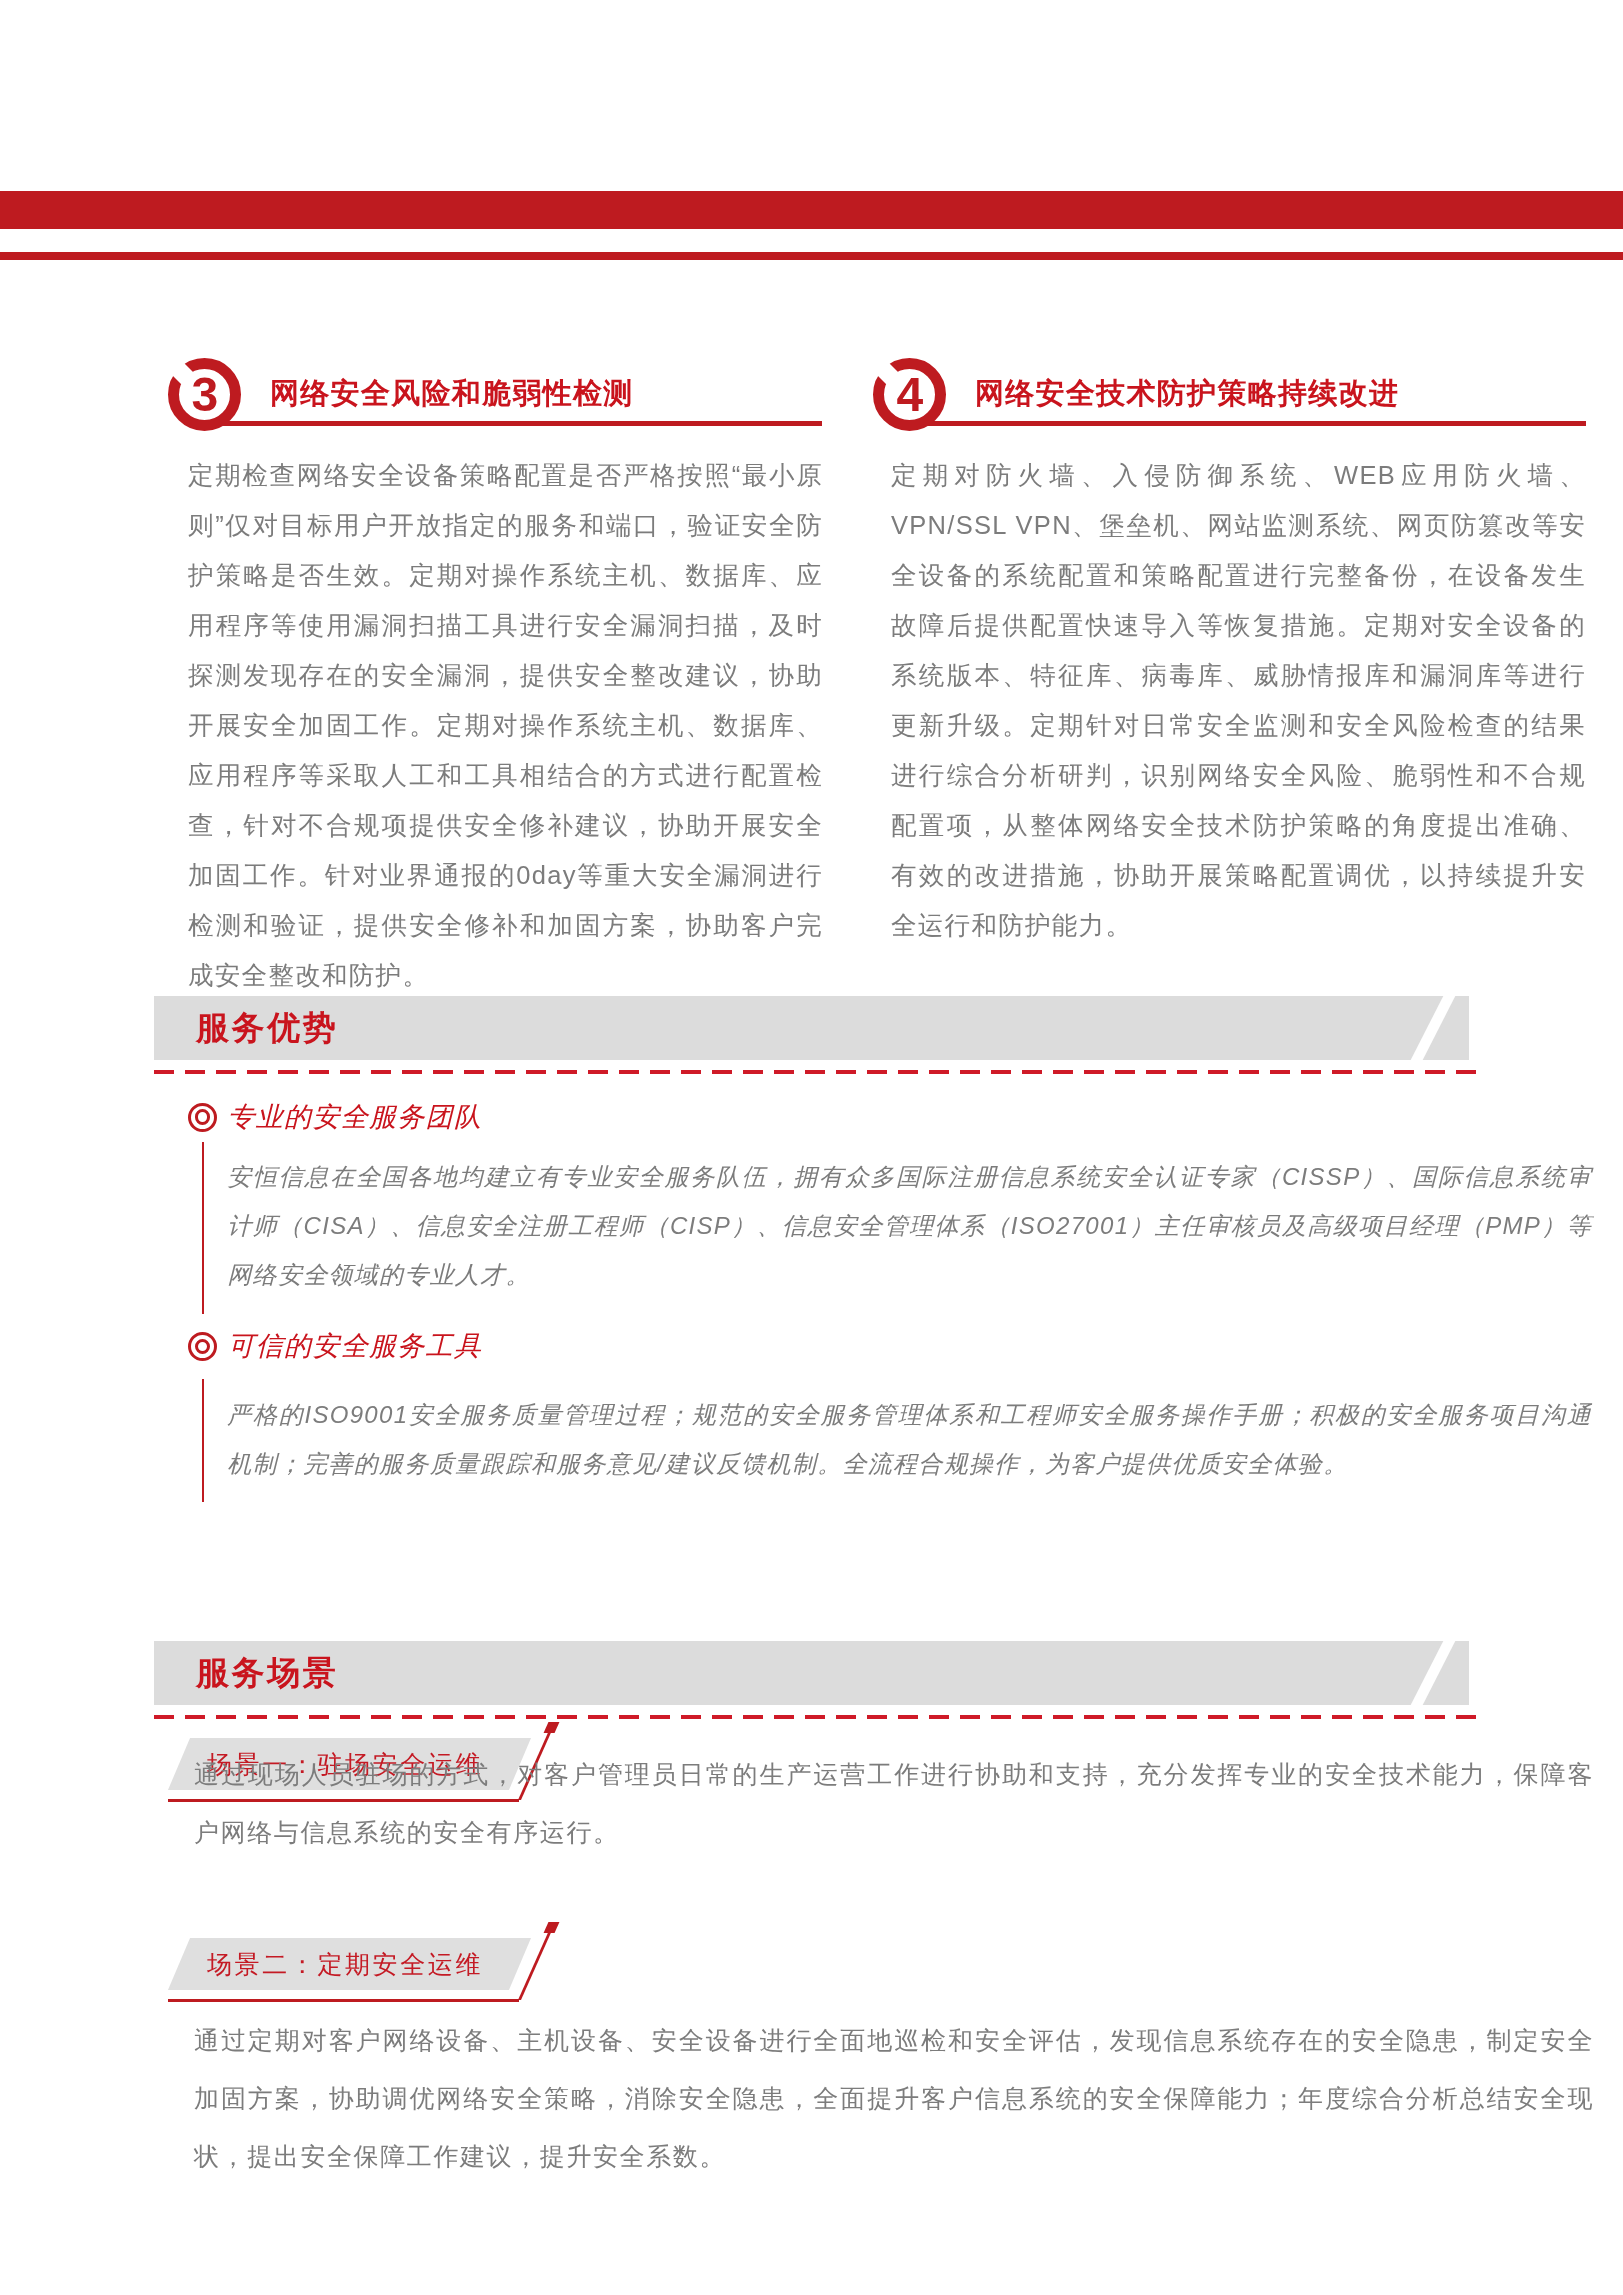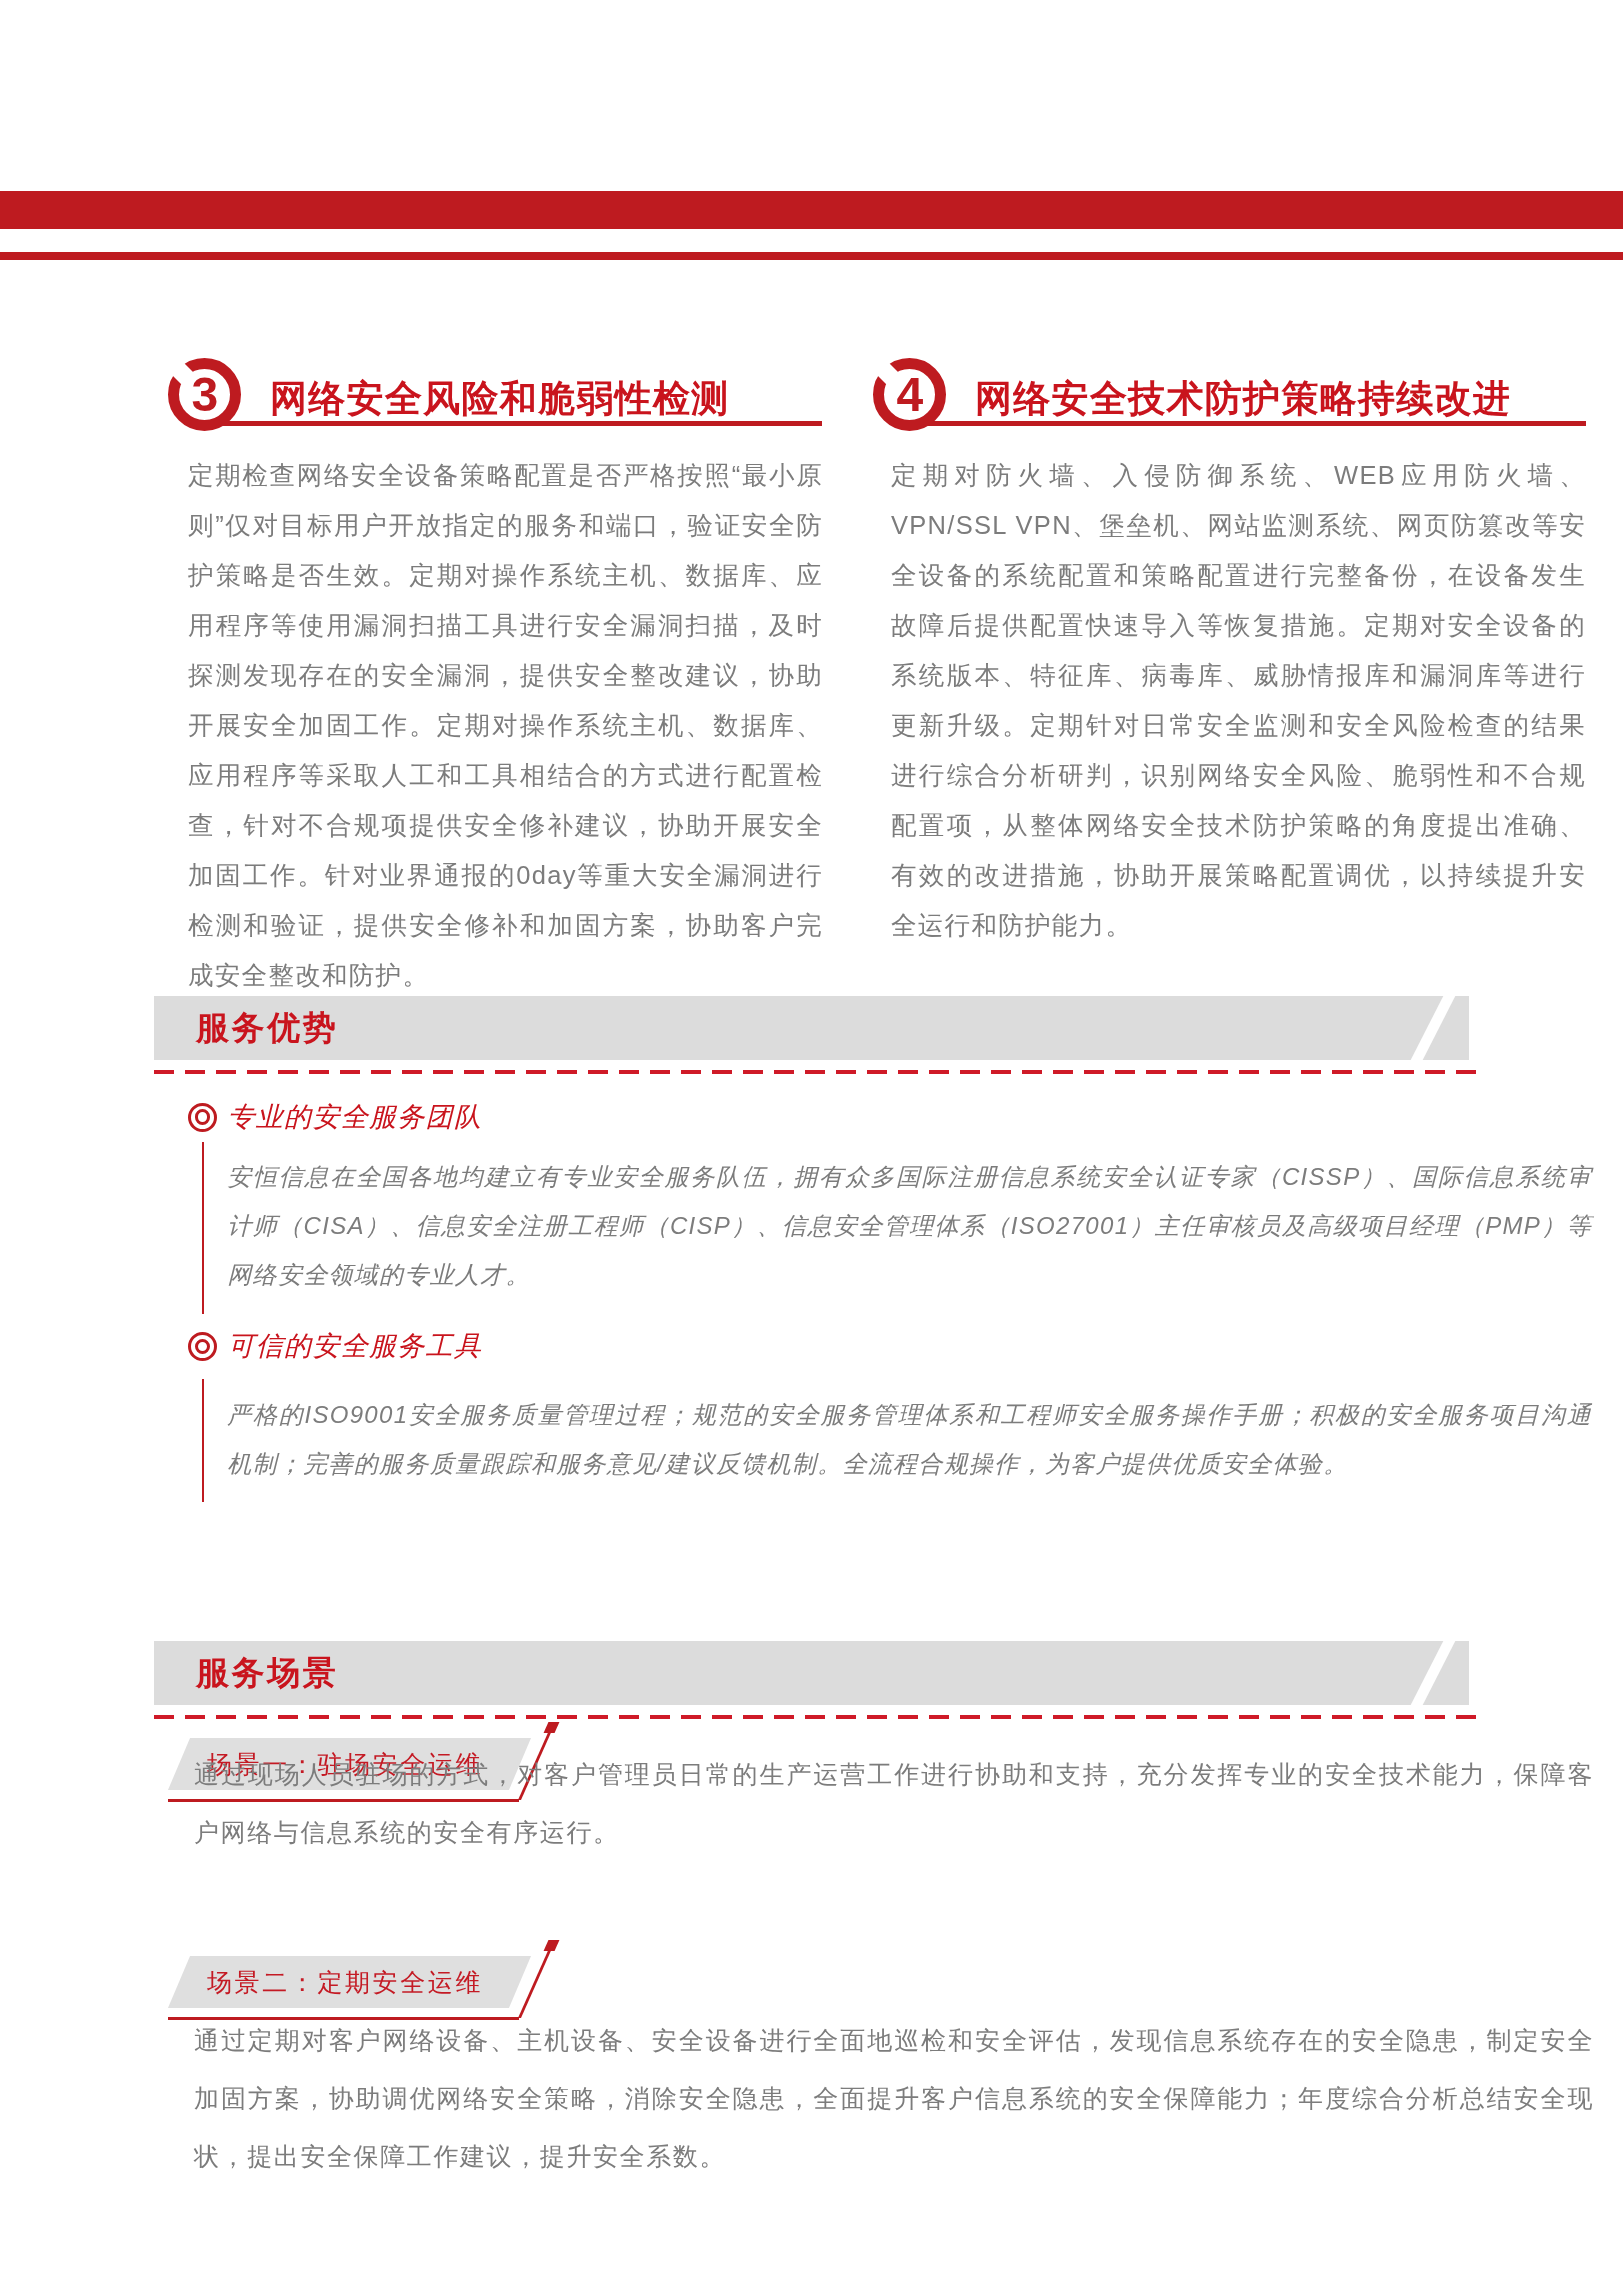--- a/index.html
+++ b/index.html
@@ -22,21 +22,21 @@
   .svc-col.left{left:188px;width:635px;}
   .svc-col.right{left:891px;width:695px;}
   .num-badge{position:absolute;width:73px;height:73px;border:11px solid var(--red);
     border-radius:50%;background:#fff;top:18.3px;}
   .svc-col.left  .num-badge{left:-19.6px;}
   .svc-col.right .num-badge{left:-17.7px;}
   .num-badge::before{content:'';position:absolute;width:17px;height:41px;background:#fff;
     left:-6.5px;top:-17px;transform:rotate(-45deg);}
   .num-badge .num{position:absolute;left:0;top:0;width:51px;height:51px;display:flex;
     align-items:center;justify-content:center;font-size:48px;font-weight:bold;color:var(--red);}
-  .svc-title{position:absolute;top:34px;font-size:37px;font-weight:bold;color:var(--red-bright);
+  .svc-title{position:absolute;top:34px;font-size:29px;font-weight:bold;color:var(--red-bright);
     letter-spacing:1.3px;white-space:nowrap;}
   .svc-col.left  .svc-title{left:82px;}
   .svc-col.right .svc-title{left:84px;}
   .svc-underline{position:absolute;top:81px;height:2px;background:#fff;
     border-top:2px solid var(--red);border-bottom:3.3px solid var(--red);}
   .svc-col.left  .svc-underline{left:17.7px;width:616px;}
   .svc-col.right .svc-underline{left:18.3px;width:677px;}
   .svc-body{position:absolute;left:0;top:110px;width:100%;color:var(--gray-text);
     font-size:25.5px;line-height:50px;text-align:justify;letter-spacing:1.3px;}
 
@@ -61,21 +61,21 @@
   .bullseye{width:29px;height:29px;border:3.3px solid var(--red);border-radius:50%;
     position:relative;flex:0 0 auto;}
   .bullseye::after{content:'';position:absolute;inset:3.9px;border:3.3px solid var(--red);border-radius:50%;}
   .adv-body{margin:7.9px 0 0 13.7px;border-left:2.6px solid var(--red);
     padding:10.5px 0 14.4px 23.6px;color:var(--gray-text);font-size:24px;line-height:49px;
     text-align:justify;letter-spacing:1.3px;}
 
   
   .scn-tag{position:absolute;left:168px;width:419px;height:52px;}
   .scn-tag.t1{top:1738px;}
-  .scn-tag.t2{top:1938px;margin-top:18px;}
+  .scn-tag.t2{top:1938px;}
   .tag-bg{position:absolute;left:11px;top:0;width:341px;height:52px;background:var(--tag-bg);
     transform:skewX(-23deg);}
   .tag-label{position:absolute;left:39px;top:0;line-height:52px;font-size:25px;
     color:#c41a24;letter-spacing:2.6px;white-space:nowrap;}
   .tag-underline{position:absolute;left:0;top:61px;width:351px;height:2.6px;background:var(--red);}
   .tag-diag{position:absolute;left:350px;top:-7.9px;width:2.6px;height:70px;background:var(--red);
     transform-origin:bottom left;transform:skewX(-24deg);}
   .tag-square{position:absolute;left:378px;top:-15.7px;width:11px;height:11px;background:var(--red);
     transform:skewX(-24deg);}
 

